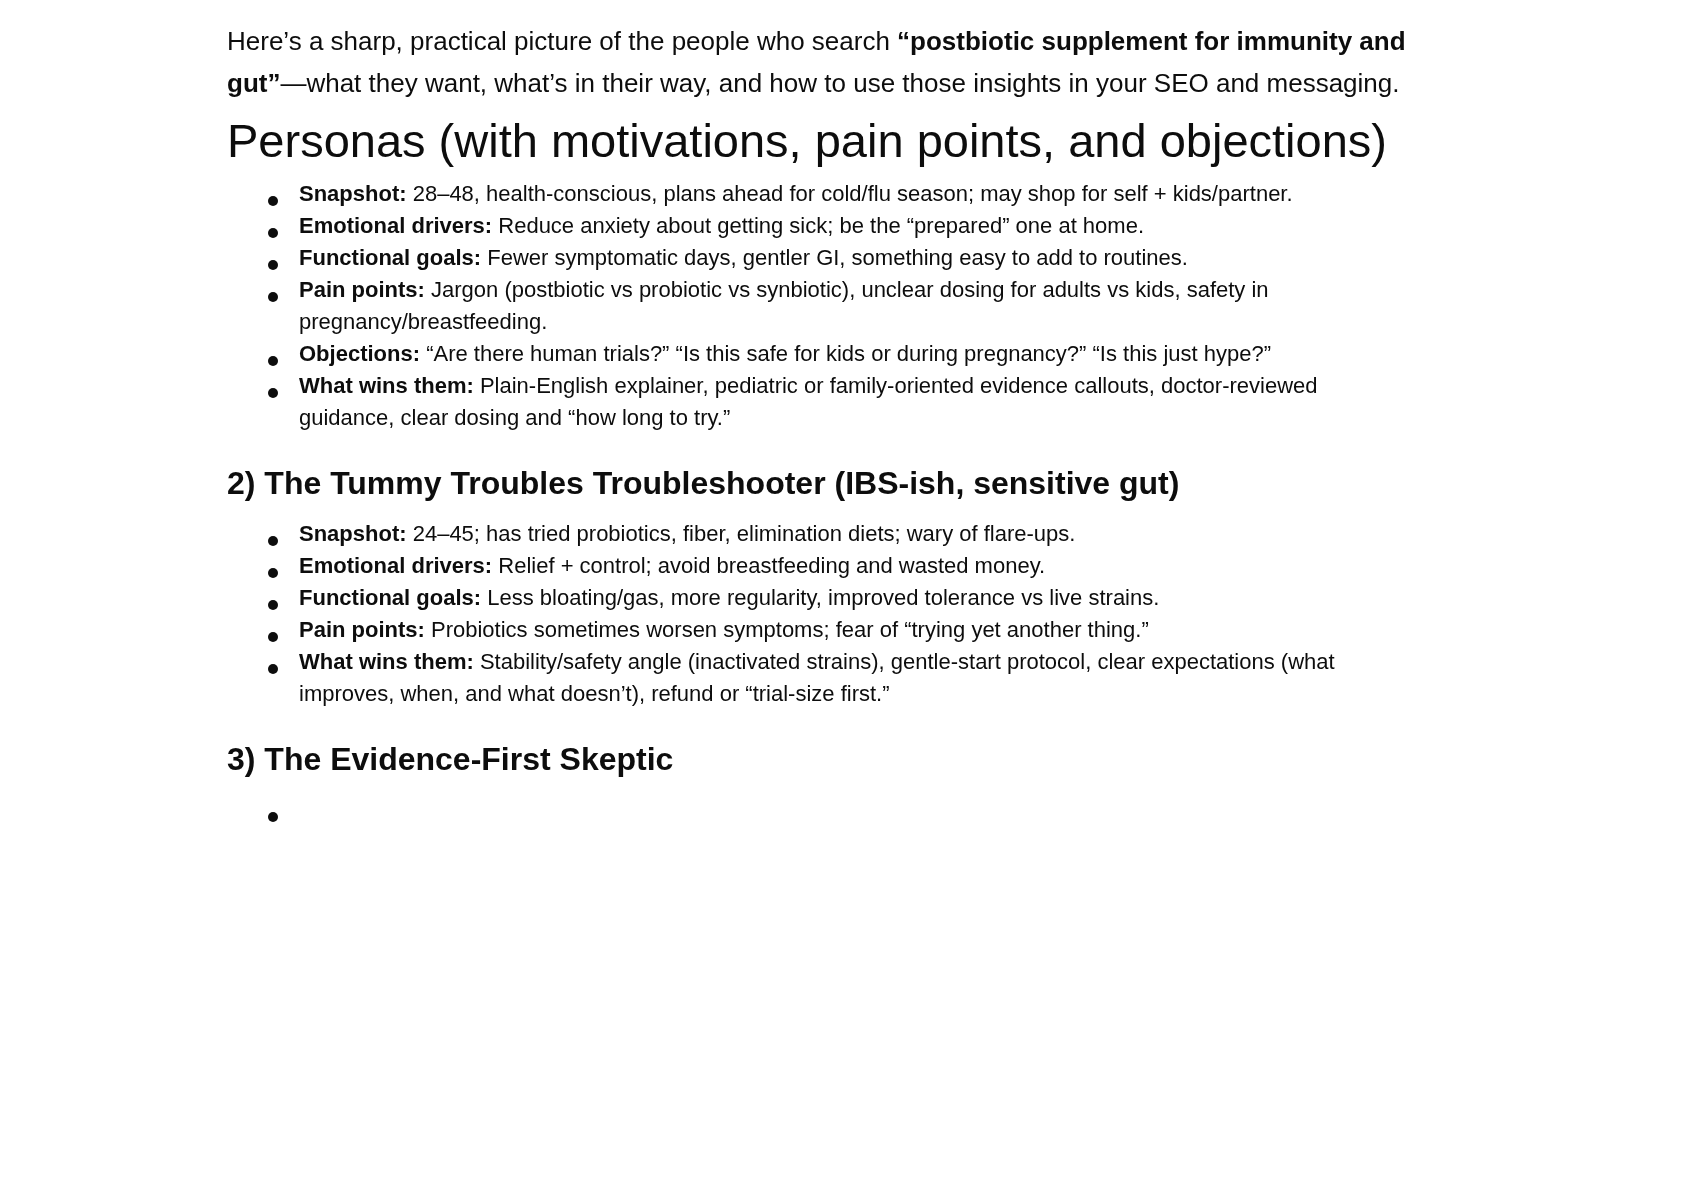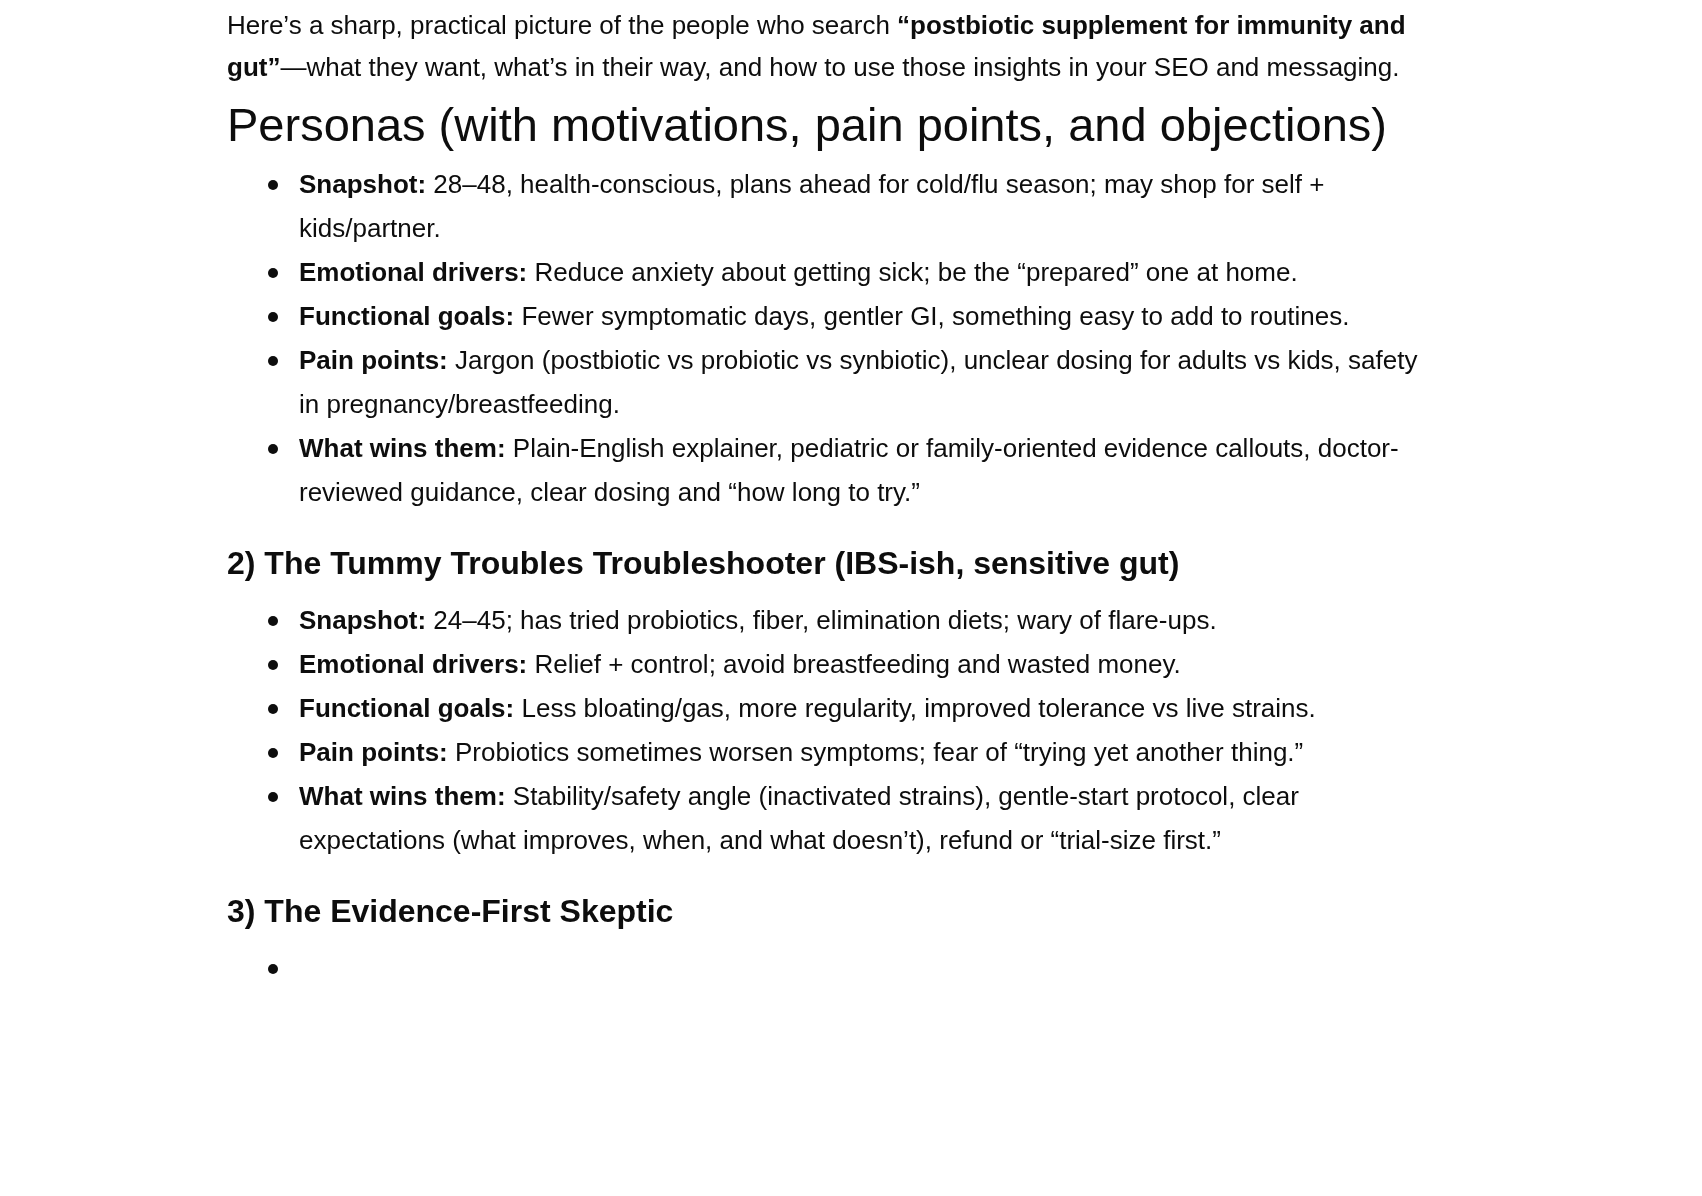--- a/index.html
+++ b/index.html
@@ -11,21 +11,21 @@
   .page {
     position: relative;
     width: 1702px;
     height: 1196px;
     background: #ffffff;
     overflow: hidden;
   }
   .doc {
     margin-left: 227px;
     width: 1192px;
-    padding-top: 4px;
+    padding-top: 20px;
   }
   p.intro {
     font-size: 26px;
     line-height: 42px;
     margin: 0;
   }
   h1.main-heading {
     font-size: 47px;
     line-height: 42px;
     font-weight: normal;
@@ -37,22 +37,22 @@
     font-weight: bold;
     margin: 30px 0 0 0;
   }
   ul.bullets {
     list-style: none;
     margin: 16px 0 0 0;
     padding: 0 0 0 72px;
   }
   ul.bullets li {
     position: relative;
-    font-size: 26px;
-    line-height: 44px;
+    font-size: 22px;
+    line-height: 32px;
   }
   ul.bullets li::before {
     content: "";
     position: absolute;
     left: -31px;
     top: 18px;
     width: 10px;
     height: 10px;
     border-radius: 50%;
     background: #0d0d0d;
@@ -69,20 +69,21 @@
 
     <h1 class="main-heading">Personas (with motivations, pain points, and objections)</h1>
 
     <div id="personas">
   <section>
     <ul class="bullets">
             <li><strong>Snapshot:</strong><span> 28–48, health-conscious, plans ahead for cold/flu season; may shop for self + kids/partner.</span></li>
             <li><strong>Emotional drivers:</strong><span> Reduce anxiety about getting sick; be the “prepared” one at home.</span></li>
             <li><strong>Functional goals:</strong><span> Fewer symptomatic days, gentler GI, something easy to add to routines.</span></li>
             <li><strong>Pain points:</strong><span> Jargon (postbiotic vs probiotic vs synbiotic), unclear dosing for adults vs kids, safety in pregnancy/breastfeeding.</span></li>
+            <li><strong>Objections:</strong><span> “Are there human trials?” “Is this safe for kids or during pregnancy?” “Is this just hype?”</span></li>
             <li><strong>What wins them:</strong><span> Plain-English explainer, pediatric or family-oriented evidence callouts, doctor-reviewed guidance, clear dosing and “how long to try.”</span></li>
           </ul>
   </section>
 
   <section>
     <h2 class="persona-heading">2) The Tummy Troubles Troubleshooter (IBS-ish, sensitive gut)</h2>
     <ul class="bullets">
             <li><strong>Snapshot:</strong><span> 24–45; has tried probiotics, fiber, elimination diets; wary of flare-ups.</span></li>
             <li><strong>Emotional drivers:</strong><span> Relief + control; avoid breastfeeding and wasted money.</span></li>
             <li><strong>Functional goals:</strong><span> Less bloating/gas, more regularity, improved tolerance vs live strains.</span></li>

